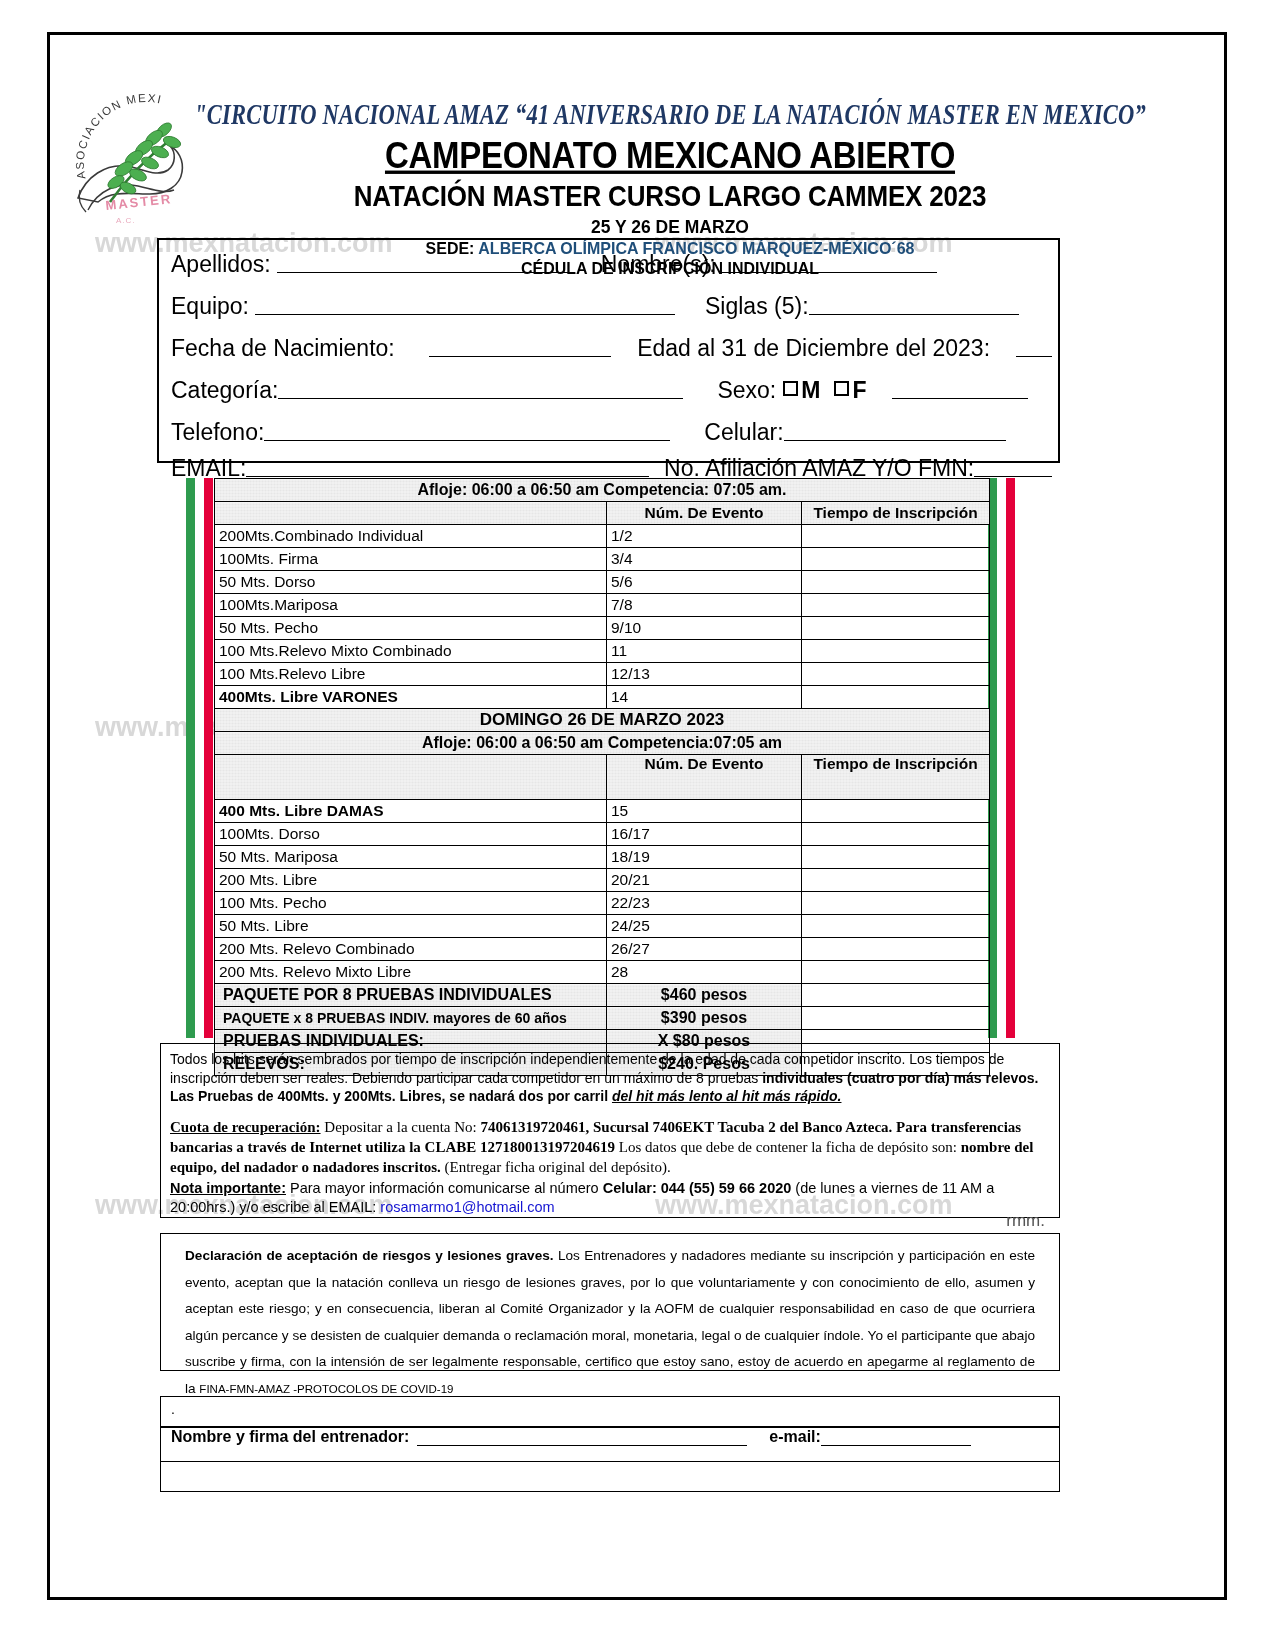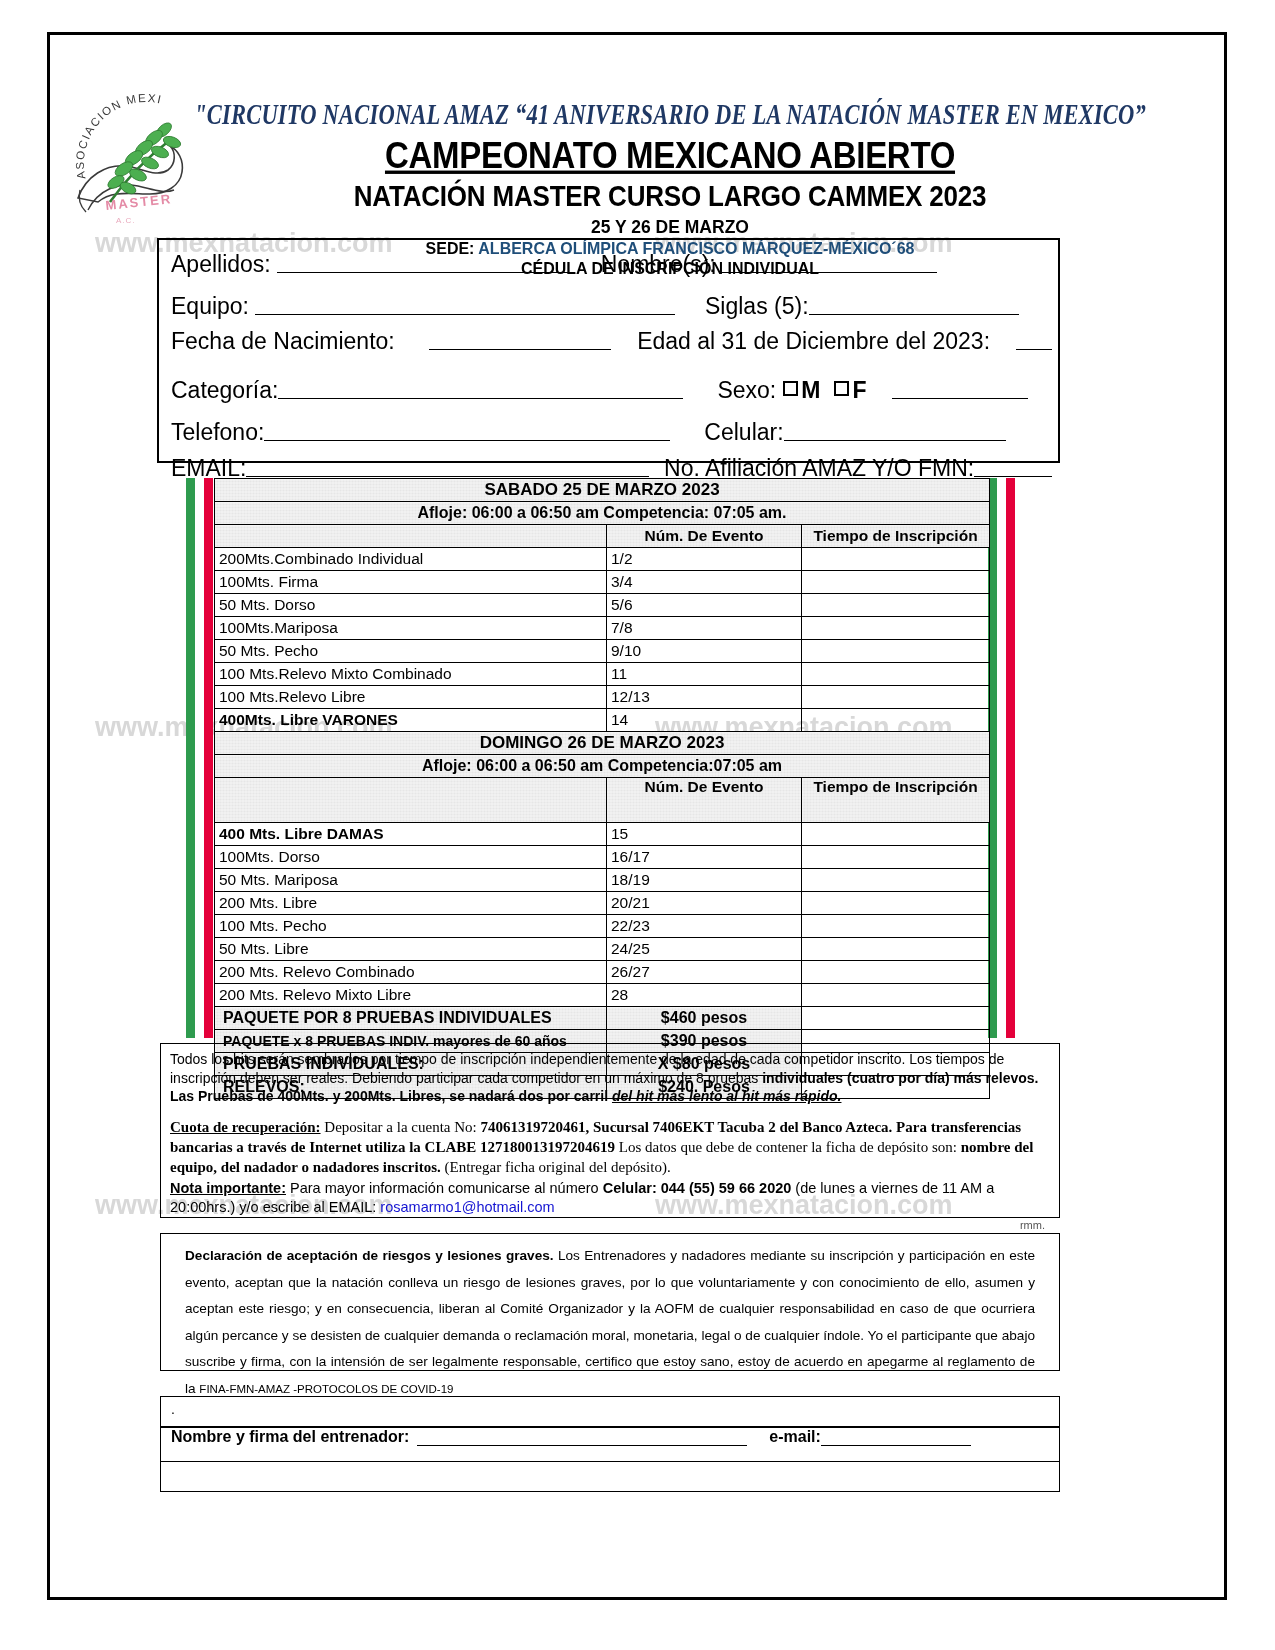--- a/index.html
+++ b/index.html
@@ -239,21 +239,21 @@
     background: transparent;
   }
   .notes-box p { margin: 0 0 0 0; }
   .notes-box .para2 { margin-top: 12px; font-family: "Liberation Serif", serif; font-size: 15px; }
   .u { text-decoration: underline; }
   .em-link { color: #1414d2; font-weight: normal; }
   .rmm {
     position: absolute;
     right: 14px;
     bottom: -16px;
-    font-size: 11px;
+    font-size: 17px;
     color: #555;
   }
 
   
   .decl-box {
     position: absolute;
     left: 160px;
     top: 1233px;
     width: 900px;
     height: 138px;
@@ -377,21 +377,21 @@
     </div>
 
     <div class="frow" style="top:52px;">
       <span>Equipo:</span>
       <span class="rule" style="width:420px; margin-left:6px;"></span>
       <span class="gap" style="width:30px;"></span>
       <span>Siglas (5):</span>
       <span class="rule" style="width:210px;"></span>
     </div>
 
-    <div class="frow" style="top:87px;gap:26px;">
+    <div class="frow" style="top:94px;gap:26px;">
       <span>Fecha de Nacimiento:</span>
       <span class="rule" style="width:274px; margin-left:8px;"></span>
       <span>Edad al 31 de Diciembre del 2023:</span>
       <span class="rule" style="width:54px;"></span>
     </div>
 
     <div class="frow" style="top:136px;">
       <span>Categoría:</span>
       <span class="rule" style="width:405px;"></span>
       <span class="gap" style="width:34px;"></span>
@@ -433,23 +433,20 @@
 
     <table class="sched">
       <colgroup>
         <col class="c-event">
           <col class="c-num">
           <col class="c-time">
       </colgroup>
       <tbody>
 
         <tr>
-          <td colspan="3" class="shade day-title">SABADO 25 DE MARZO 2023</td>
-        </tr>
-        <tr>
           <td colspan="3" class="shade day-sub">Afloje: 06:00 a 06:50 am      Competencia: 07:05 am.</td>
         </tr>
         <tr>
           <td class="shade"></td>
           <td class="shade col-head">Núm.  De Evento</td>
           <td class="shade col-head">Tiempo de Inscripción</td>
         </tr>
 
         <tr>
           <td>200Mts.Combinado Individual</td>

